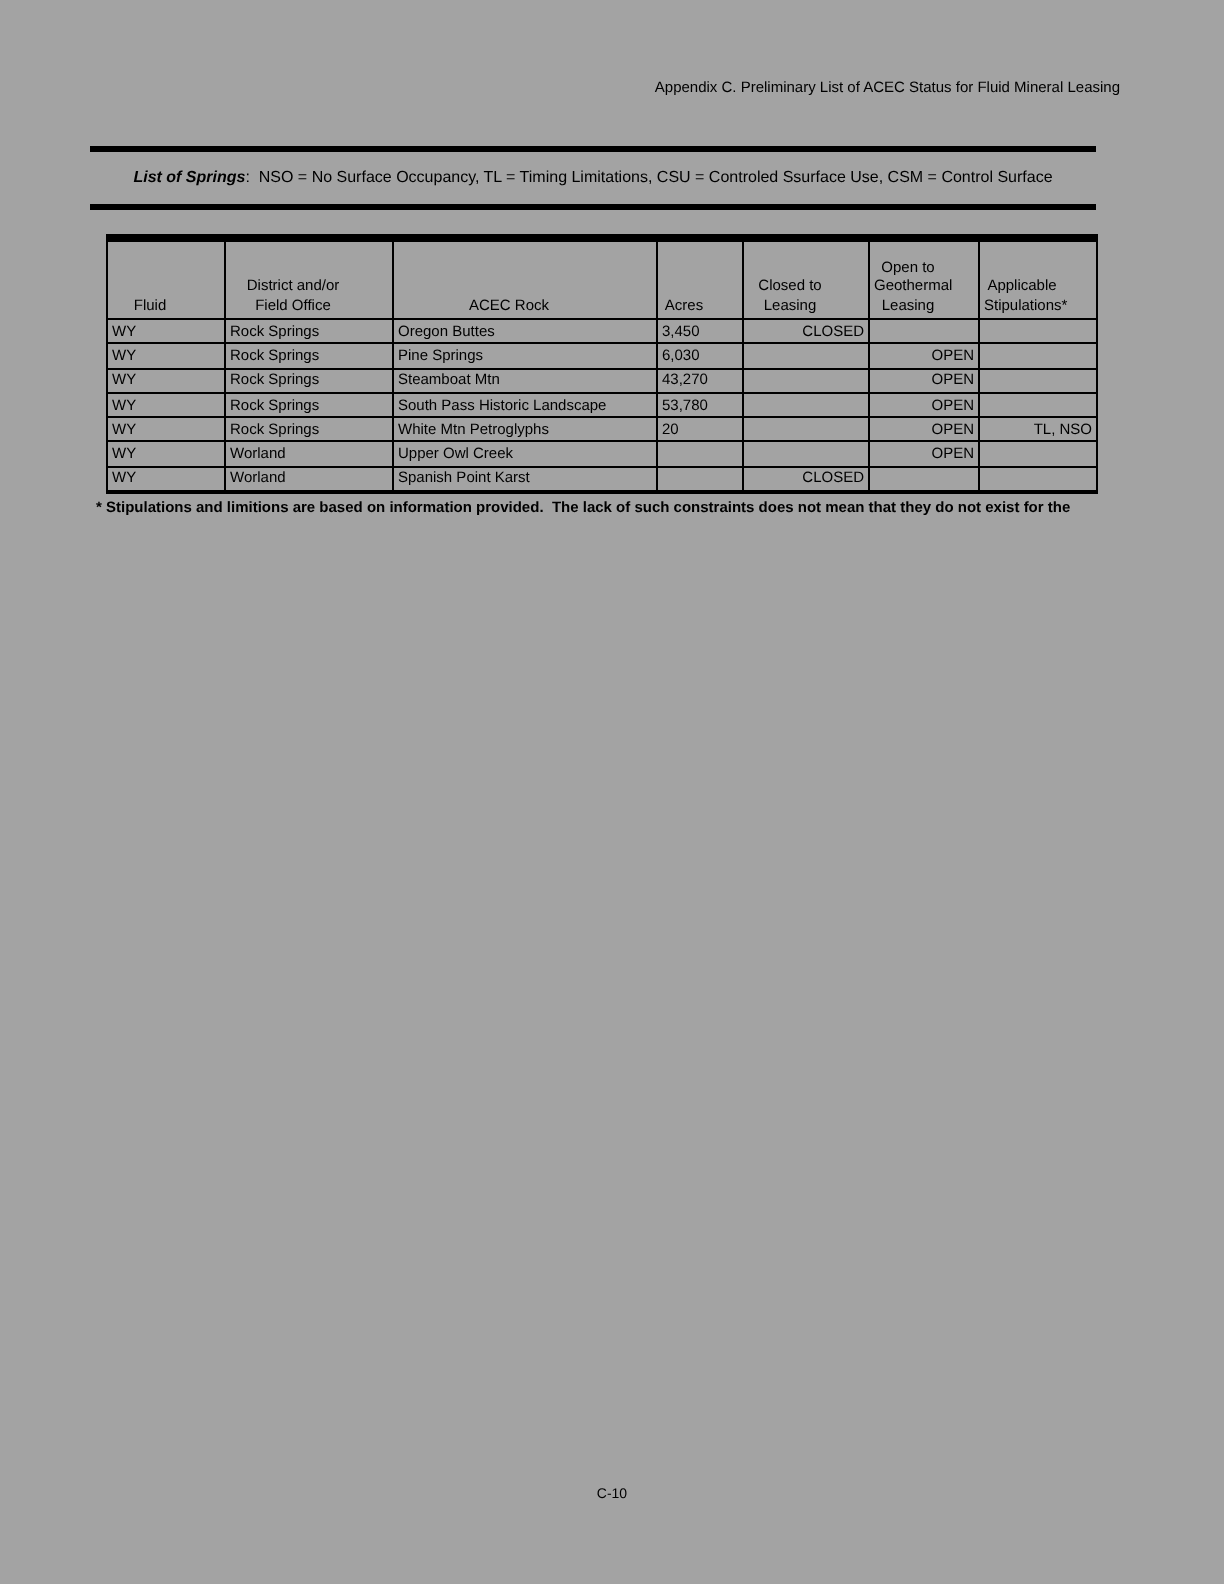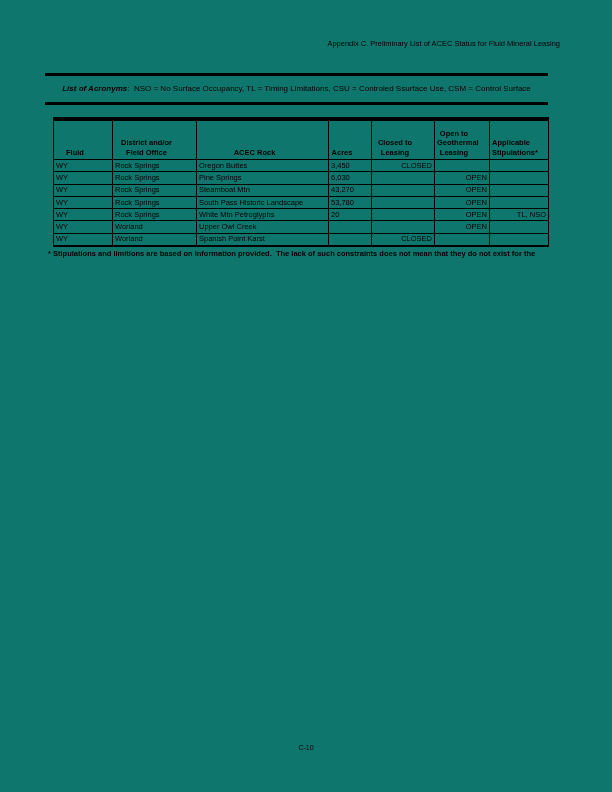--- a/index.html
+++ b/index.html
@@ -1,21 +1,21 @@
 <!DOCTYPE html>
 <html><head>
 <meta charset="utf-8">
 <style>
   html, body { margin: 0; padding: 0; background: #808080; }
   .page {
     position: relative;
     width: 612px;
     height: 792px;
     margin: 0 auto;
-    background: #0f766e;
+    background: #a3a3a3;
     font-family: "Liberation Sans", sans-serif;
     color: #000;
     overflow: hidden;
   }
 
   .doc-header {
     position: absolute;
     top: 39px;
     left: 0;
     right: 52px;
@@ -49,21 +49,21 @@
     border: 1px solid #000;
     border-top: 4px solid #000;
     border-bottom: 2px solid #000;
   }
   .acec-table th, .acec-table td {
     border: 1px solid #000;
     overflow: hidden;
     white-space: nowrap;
   }
   .acec-table thead th {
-    font-weight: bold;
+    font-weight: normal;
     text-align: center;
     vertical-align: bottom;
     padding: 2px 18px 2px 2px;
     line-height: 9.5px;
     height: 34px;
     white-space: normal;
     border-bottom: 1.5px solid #000;
   }
   .acec-table tbody td {
     height: 11.3px;
@@ -96,21 +96,21 @@
   }
 </style>
 </head>
 <body>
 
 <div class="page">
 
   <div class="doc-header">Appendix C. Preliminary List of ACEC Status for Fluid Mineral Leasing</div>
 
   <div class="acronym-box">
-    <p class="acr-line"><span class="acr-label">List of Acronyms</span><span>:  NSO = No Surface Occupancy, TL = Timing Limitations, CSU = Controled Ssurface Use, CSM = Control Surface</span></p>
+    <p class="acr-line"><span class="acr-label">List of Springs</span><span>:  NSO = No Surface Occupancy, TL = Timing Limitations, CSU = Controled Ssurface Use, CSM = Control Surface</span></p>
   </div>
 
   <table class="acec-table">
     <colgroup>
       <col style="width:59px">
       <col style="width:84px">
       <col style="width:132px">
       <col style="width:43px">
       <col style="width:63px">
       <col style="width:55px">

